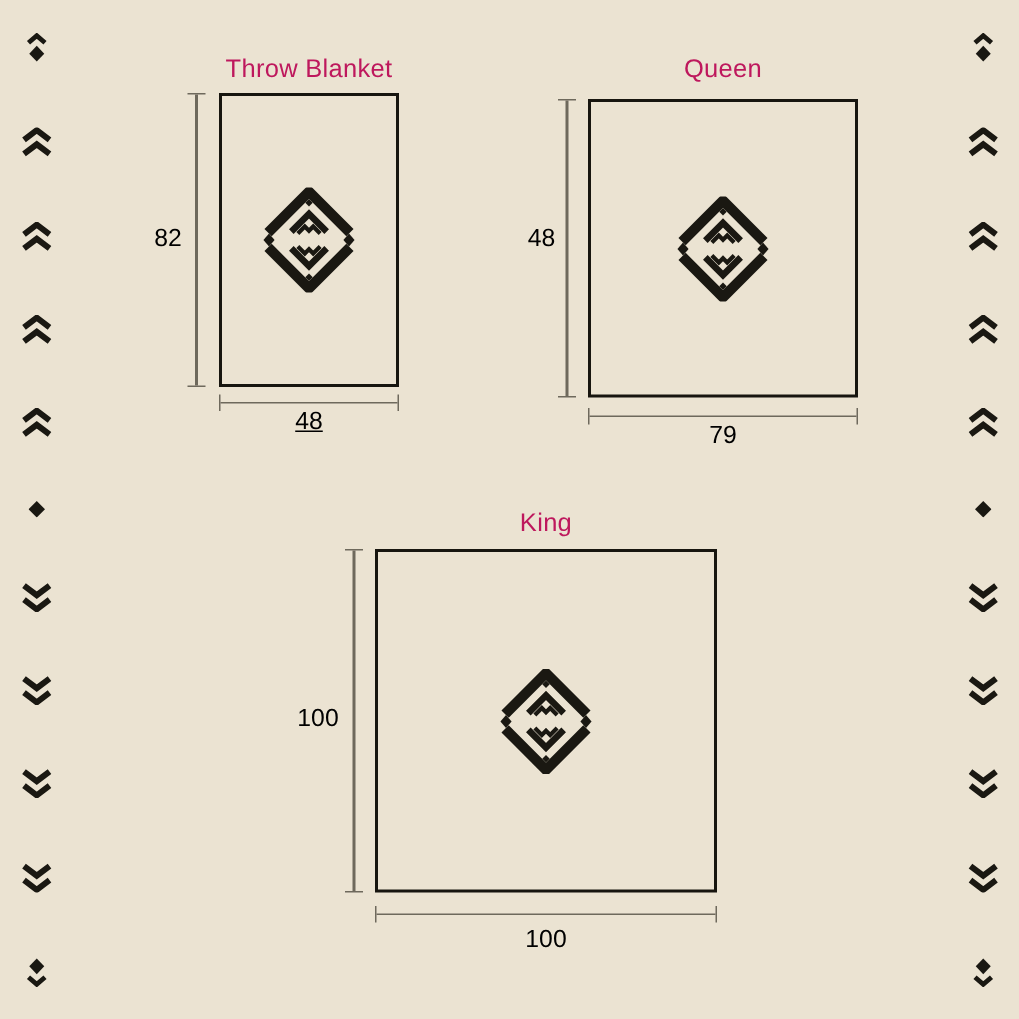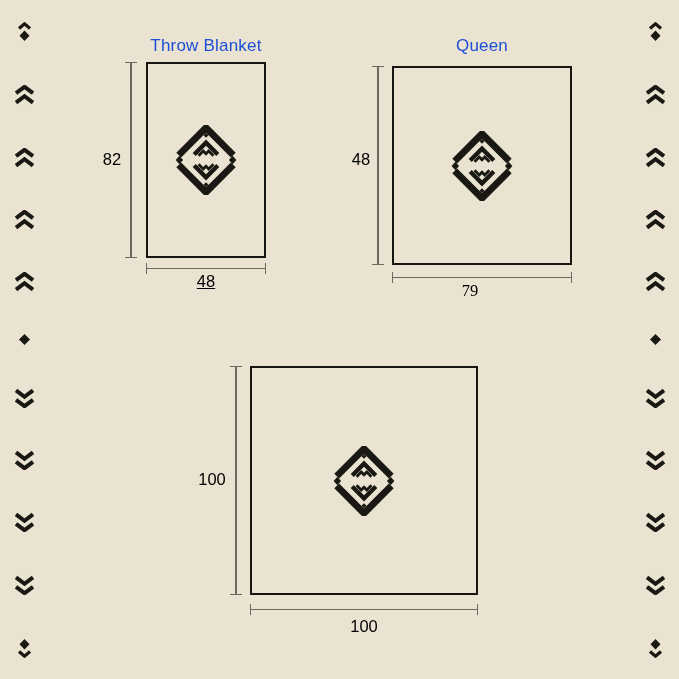--- a/index.html
+++ b/index.html
@@ -14,21 +14,21 @@
     background:var(--bg);
     font-family:"Liberation Sans", sans-serif;
     position:relative;overflow:hidden;
     color:var(--ink);
   }
   .canvas{position:absolute;inset:0;}
   
   .diagram{position:absolute;inset:0;pointer-events:none;}
   .size-title{
     position:absolute;text-align:center;
-    font-size:17px;font-weight:500;letter-spacing:.2px;color:#1d4ed8;
+    font-size:17px;font-weight:500;letter-spacing:.2px;color:#be185d;
   }
   .box{
     position:absolute;border:2px solid var(--outline);
     box-sizing:border-box;display:flex;align-items:center;justify-content:center;
   }
   .motif-slot{width:62px;height:70px;display:block;}
   .motif-slot svg{display:block;width:100%;height:100%;}
   .dim-label{
     position:absolute;text-align:center;
     font-size:16.5px;font-weight:400;color:#000000;
@@ -57,21 +57,21 @@
   .throw .vdim{left:125px;top:62px;height:196px;}
   .throw .vlabel{left:96px;top:150px;width:32px;}
   .throw .hdim{left:146px;top:263px;width:120px;}
   .throw .hlabel{left:146px;top:272px;width:120px;text-decoration:underline;}
   
   .queen .size-title{left:392px;top:36px;width:180px;}
   .queen .box{left:392px;top:66px;width:180px;height:199px;}
   .queen .vdim{left:372px;top:66px;height:199px;}
   .queen .vlabel{left:344px;top:150px;width:34px;}
   .queen .hdim{left:392px;top:272px;width:180px;}
-  .queen .hlabel{left:380px;top:281px;width:180px;font-family:Liberation Serif, serif;}
+  .queen .hlabel{left:392px;top:281px;width:180px;}
   
   .king .size-title{left:250px;top:339px;width:228px;}
   .king .box{left:250px;top:366px;width:228px;height:229px;}
   .king .vdim{left:230px;top:366px;height:229px;}
   .king .vlabel{left:192px;top:470px;width:40px;}
   .king .hdim{left:250px;top:604px;width:228px;}
   .king .hlabel{left:250px;top:617px;width:228px;}
   
   .rail{
     position:absolute;top:22px;height:636px;width:24px;
@@ -305,20 +305,21 @@
           </svg>
         </span>
     </div>
     <div class="vdim"></div>
     <div class="dim-label vlabel">48</div>
     <div class="hdim"></div>
     <div class="dim-label hlabel">79</div>
   </section>
 
   <section class="diagram king">
+    <div class="size-title">King</div>
     <div class="box">
       <span class="motif-slot">
           <svg viewBox="0 0 100 112" xmlns="http://www.w3.org/2000/svg">
             <g fill="none" stroke="currentColor">
               <path d="M6 48 L50 4 L94 48" stroke-width="11"></path>
               <path d="M31 47 L50 28 L69 47" stroke-width="7"></path>
               <path d="M38 49 L45.5 41.5 L50 46 L54.5 41.5 L62 49" stroke-width="4.5"></path>
               <path d="M6 64 L50 108 L94 64" stroke-width="11"></path>
               <path d="M31 65 L50 84 L69 65" stroke-width="7"></path>
               <path d="M38 63 L45.5 70.5 L50 66 L54.5 70.5 L62 63" stroke-width="4.5"></path>

